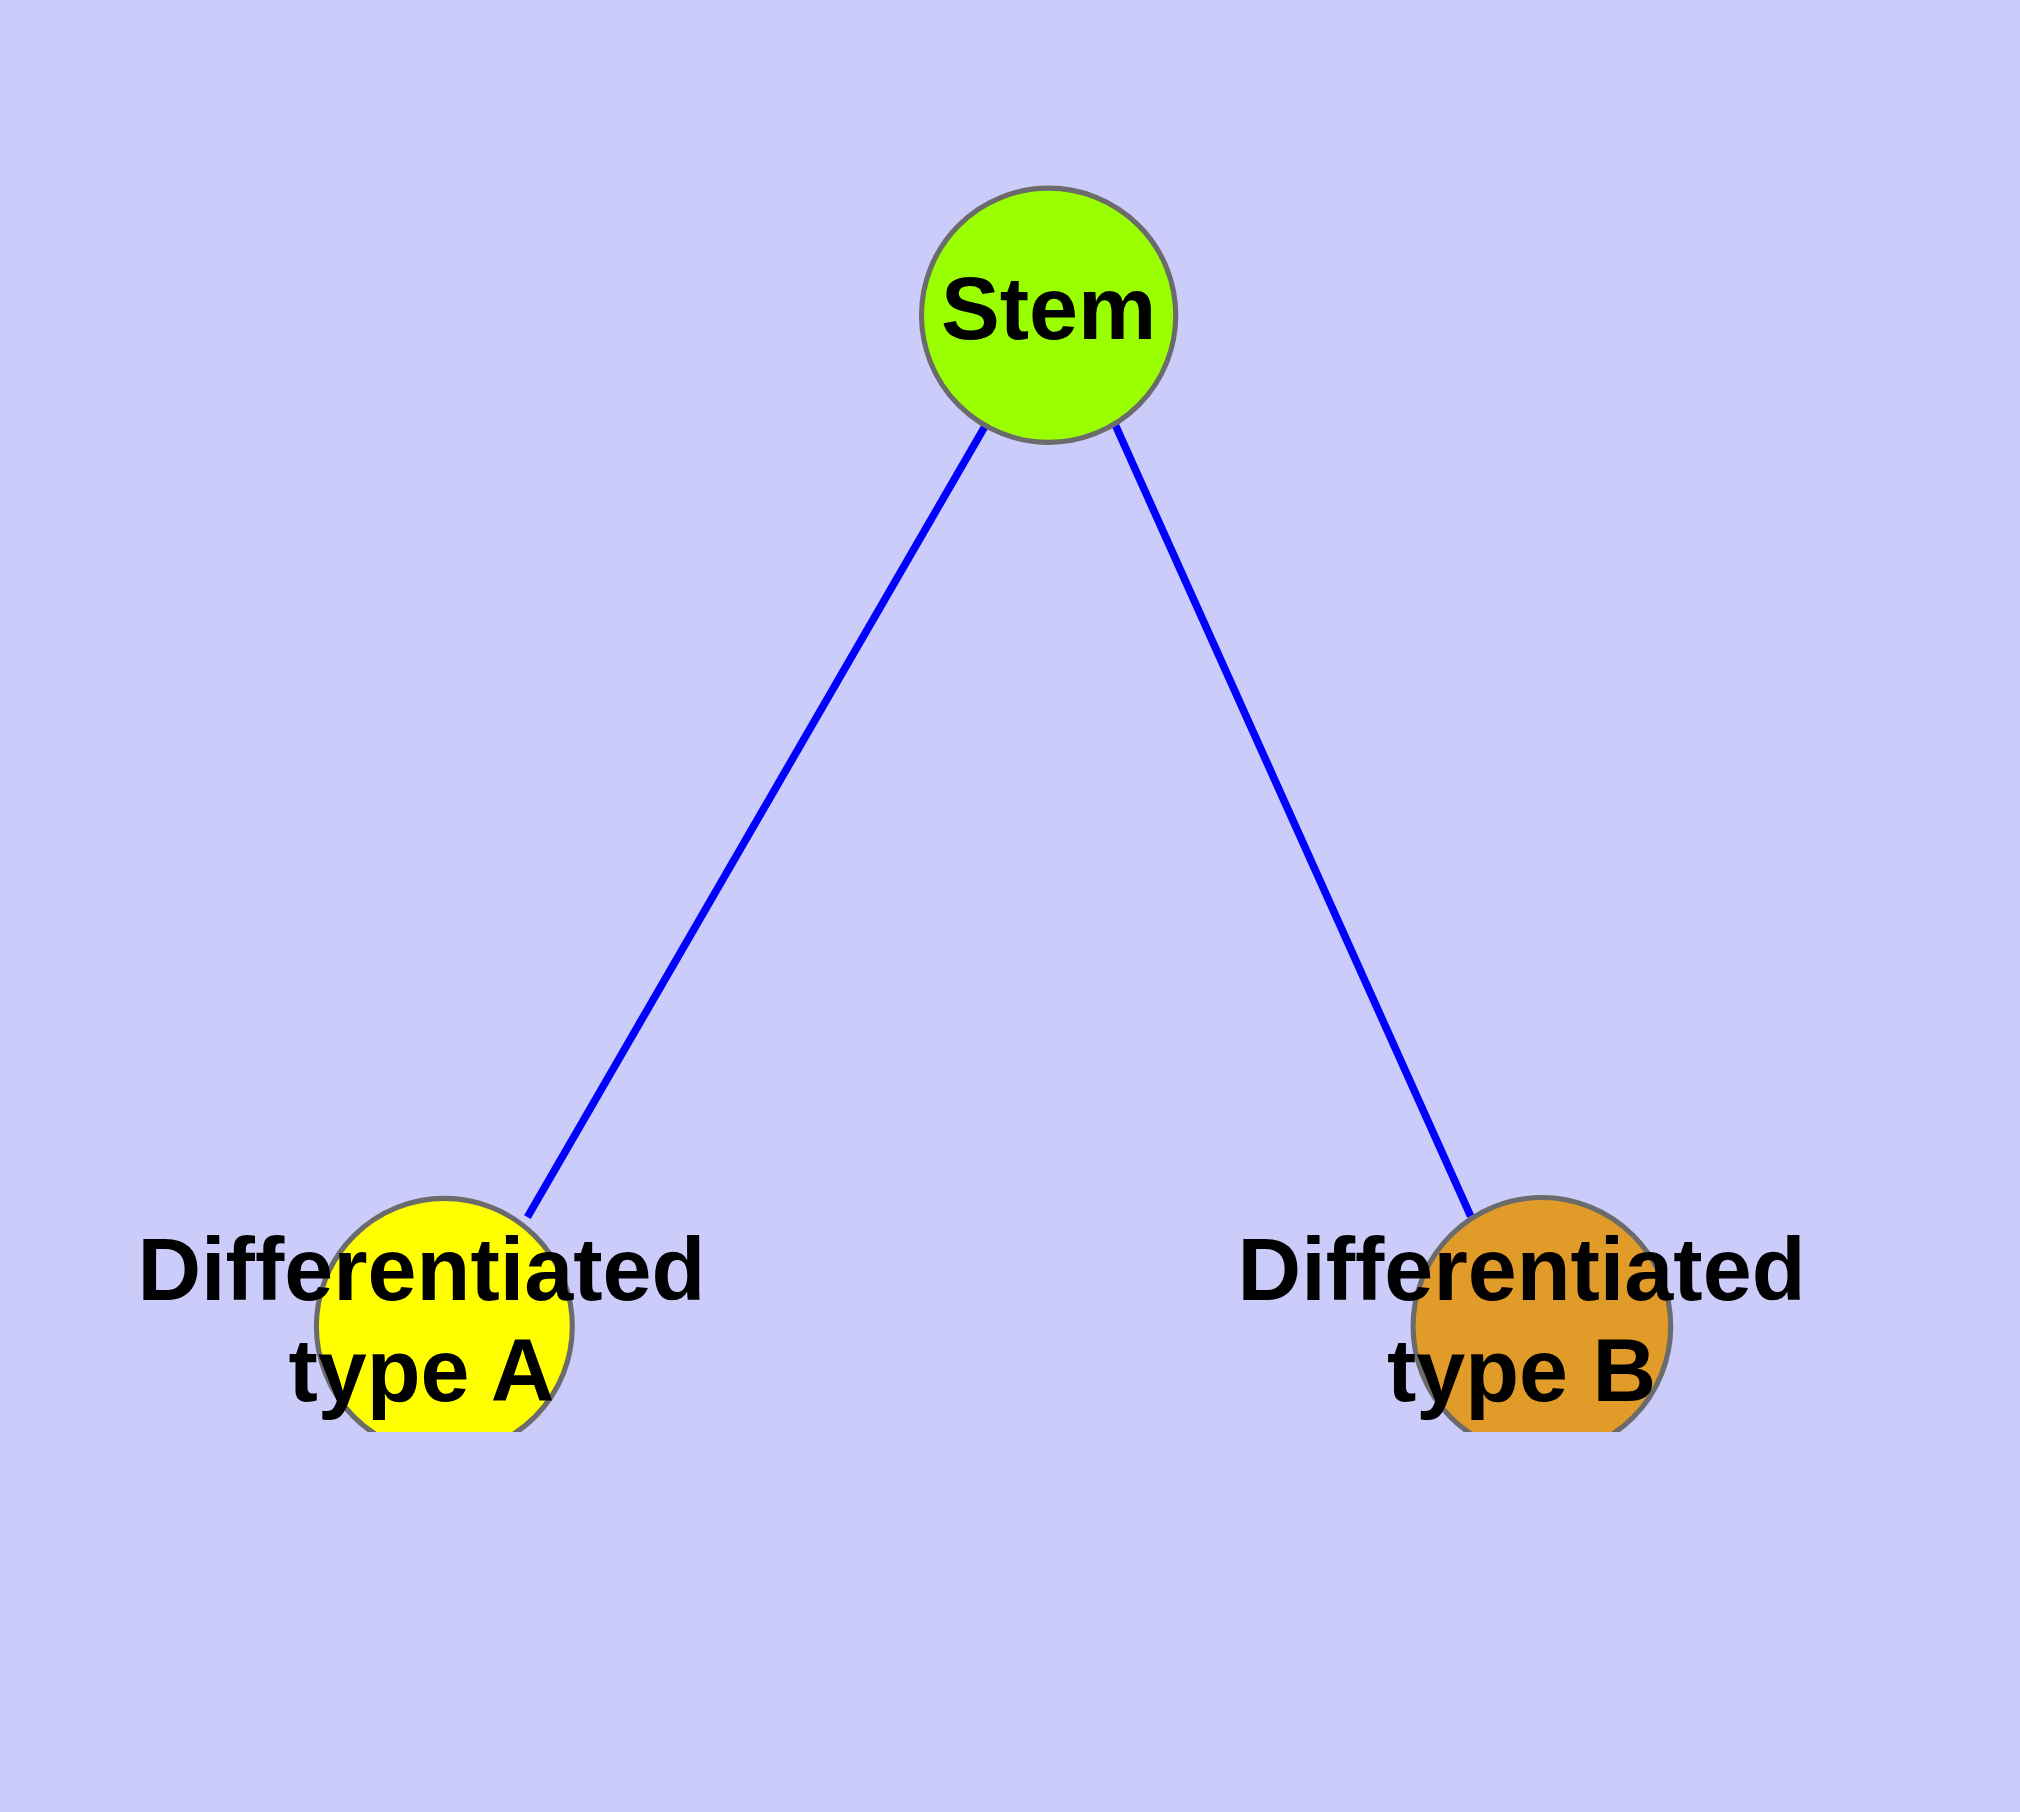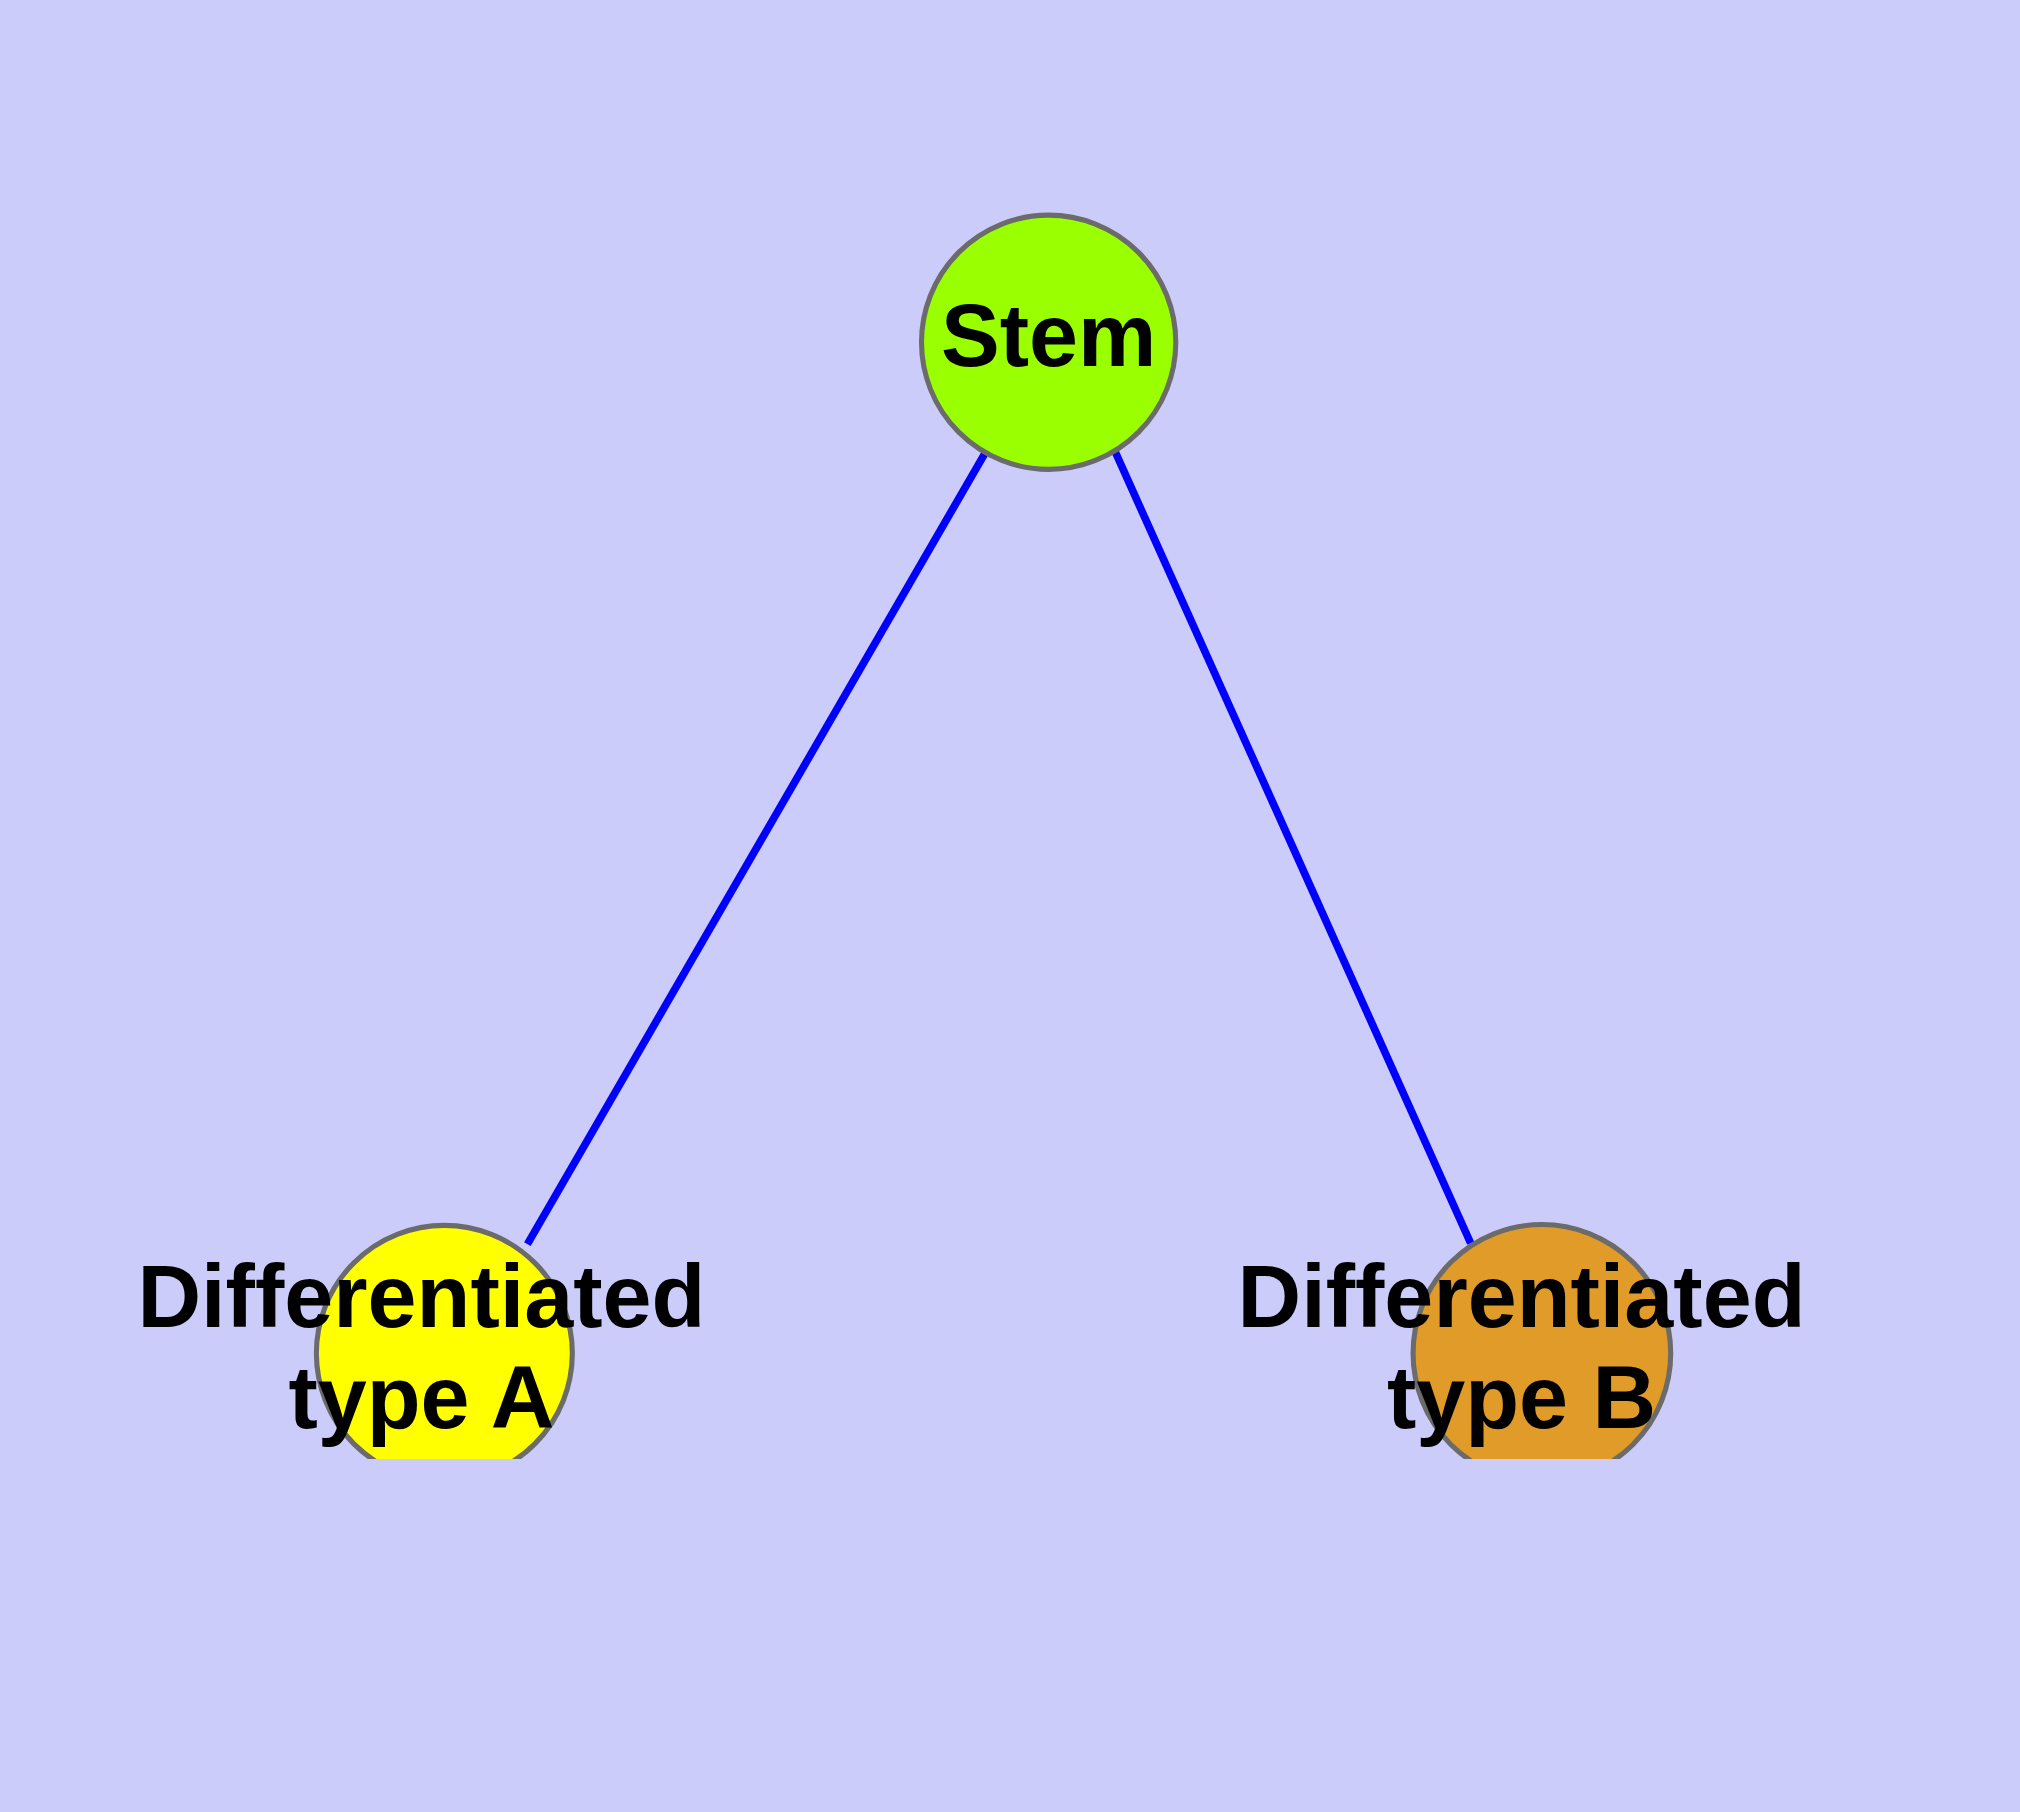--- a/index.html
+++ b/index.html
@@ -6,21 +6,20 @@
     margin: 0;
     padding: 0;
     background: #ccccfa;
   }
   #canvas {
     position: relative;
     width: 2021px;
     height: 1432px;
     overflow: hidden;
     font-family: "Liberation Sans", sans-serif;
-    margin-top: 27px;
   }
   #graph-svg {
     position: absolute;
     top: 0;
     left: 0;
     width: 2021px;
     height: 1812px;
     display: block;
   }
   .node-label {

